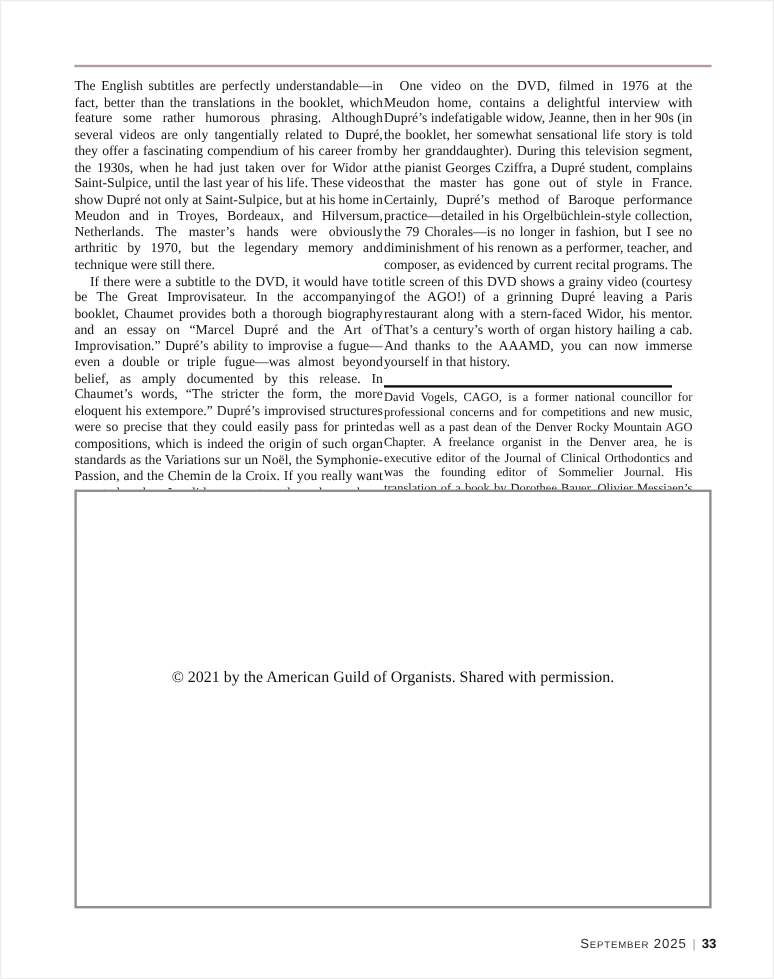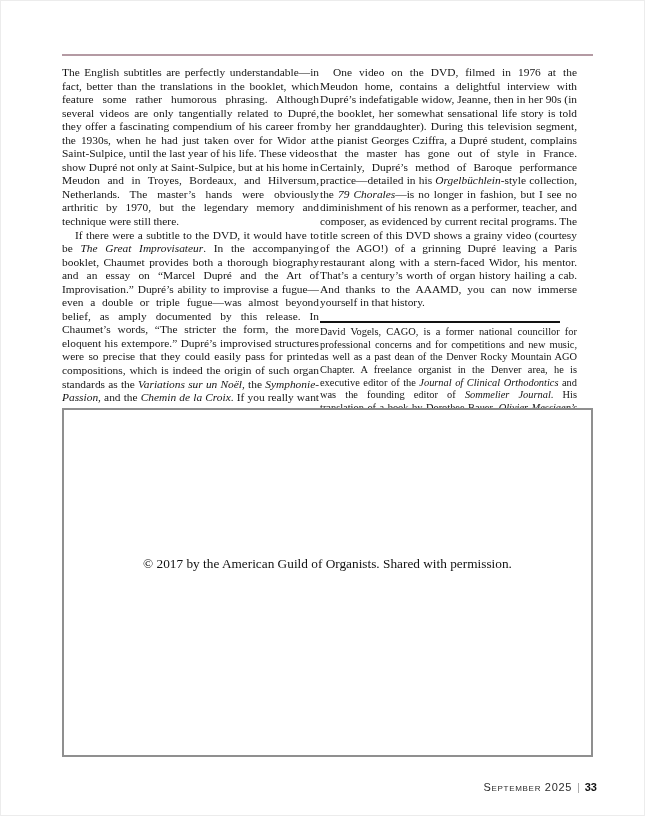--- a/index.html
+++ b/index.html
@@ -41,21 +41,21 @@
     font-size: 11.4px;
     line-height: 13.55px;
     text-align: justify;
     hyphens: auto;
     -webkit-hyphens: auto;
     word-spacing: -0.2px;
   }
   .para.indent {
     text-indent: 13px;
   }
-  .it { font-style: italic; }
+  .it { }
   .b  { font-weight: normal; }
   .bio-rule {
     margin-top: 11px;
     width: 240px;
     height: 2px;
     background: #111111;
   }
   .bio {
     margin: 3px 0 0 0;
     font-size: 10.4px;
@@ -116,21 +116,21 @@
       <p class="para indent"><span>If there were a subtitle to the DVD, it would have to be </span><span class="it">The Great Improvisateur</span><span>. In the accompanying booklet, Chaumet provides both a thorough biography and an essay on “Marcel Dupré and the Art of Improvisation.” Dupré’s ability to improvise a fugue—even a double or triple fugue—was almost beyond belief, as amply documented by this release. In Chaumet’s words, “The stricter the form, the more eloquent his extempore.” Dupré’s improvised structures were so precise that they could easily pass for printed compositions, which is indeed the origin of such organ standards as the </span><span class="it">Variations sur un Noël</span><span>, the </span><span class="it">Symphonie-Passion</span><span>, and the </span><span class="it">Chemin de la Croix</span><span>. If you really want to study the Invalides versets, they have been transcribed by David Stech for Wayne Leupold Editions, which has also published another six volumes of Dupré transcriptions.</span></p>
     </div>
     <div class="col">
       <p class="para indent"><span>One video on the DVD, filmed in 1976 at the Meudon home, contains a delightful interview with Dupré’s indefatigable widow, Jeanne, then in her 90s (in the booklet, her somewhat sensational life story is told by her granddaughter). During this television segment, the pianist Georges Cziffra, a Dupré student, complains that the master has gone out of style in France. Certainly, Dupré’s method of Baroque performance practice—detailed in his </span><span class="it">Orgelbüchlein</span><span>-style collection, the </span><span class="it">79 Chorales</span><span>—is no longer in fashion, but I see no diminishment of his renown as a performer, teacher, and composer, as evidenced by current recital programs. The title screen of this DVD shows a grainy video (courtesy of the AGO!) of a grinning Dupré leaving a Paris restaurant along with a stern-faced Widor, his mentor. That’s a century’s worth of organ history hailing a cab. And thanks to the AAAMD, you can now immerse yourself in that history.</span></p>
       <div class="bio-rule"></div>
       <p class="bio"><span class="b">David Vogels</span><span>, CAGO, is a former national councillor for professional concerns and for competitions and new music, as well as a past dean of the Denver Rocky Mountain AGO Chapter. A freelance organist in the Denver area, he is executive editor of the </span><span class="it">Journal of Clinical Orthodontics</span><span> and was the founding editor of </span><span class="it">Sommelier Journal</span><span>. His translation of a book by Dorothee Bauer, </span><span class="it">Olivier Messiaen’s Livre du Saint Sacrement: Mystery of the Eucharistic Presence</span><span>, is available from Brill/Schöningh and from Amazon.</span></p>
     </div>
   </div>
 
   <div class="copyright-box">
-    <div class="copyright-text">© 2017 by the American Guild of Organists. Shared with permission.</div>
+    <div class="copyright-text">© 2021 by the American Guild of Organists. Shared with permission.</div>
   </div>
 
   <div class="footer">
     <span class="date">September 2025</span>
     <span class="sep">|</span>
     <span class="pagenum">33</span>
   </div>
 
 </div>
 

